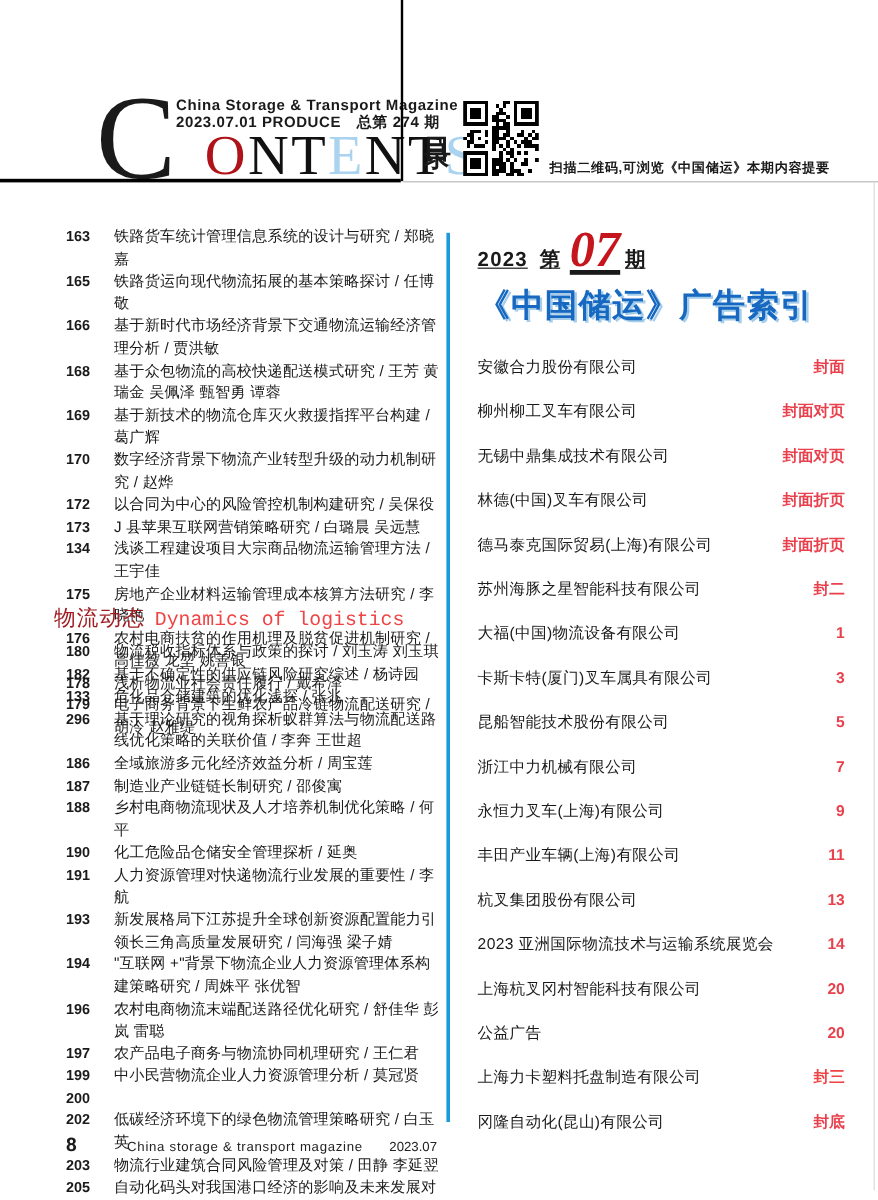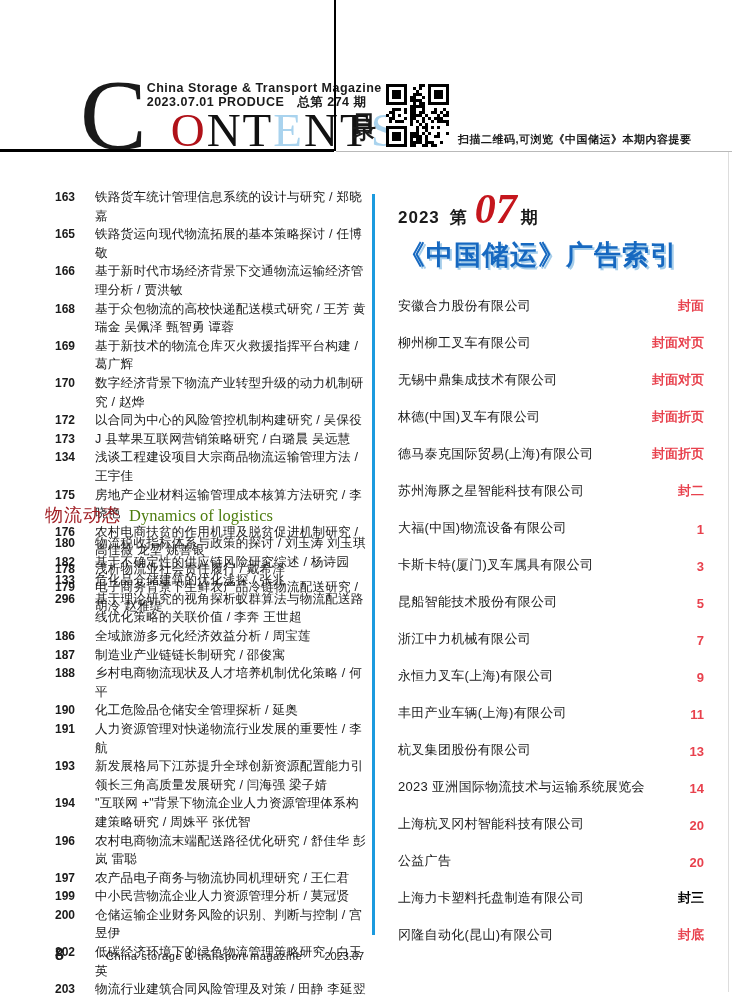--- a/index.html
+++ b/index.html
@@ -28,36 +28,36 @@
 
   
   .articles{position:absolute;left:55px;width:312px;}
   .articles-top{top:188px;}
   .articles-section{top:534px;}
   .article-row{display:flex;font-size:12.6px;line-height:18.6px;}
   .article-num{flex:0 0 40px;font-weight:bold;font-size:12px;}
   .article-title{flex:1;letter-spacing:.2px;}
   .section-head{position:absolute;left:45px;top:503px;white-space:nowrap;}
   .section-zh{font-size:18px;font-weight:normal;letter-spacing:1px;}
-  .section-en{font-family:Liberation Serif, serif;font-size:16.5px;color:#4d7c0f;margin-left:8px;}
+  .section-en{font-family:Liberation Mono, monospace;font-size:16.5px;color:#ef4444;margin-left:8px;}
 
   
   .col-divider{position:absolute;left:372px;top:194px;width:3px;height:741px;}
 
   
   .ad-head{position:absolute;left:398px;top:192px;}
-  .ad-head-line1{display:flex;align-items:baseline;font-weight:bold;}
+  .ad-head-line1{display:flex;align-items:baseline;font-weight:bold;text-decoration:underline;}
   .issue-year{font-size:17px;letter-spacing:1px;}
   .issue-prefix{font-size:17px;margin-left:10px;}
   .issue-number{font-family:"Liberation Serif",serif;font-style:italic;font-weight:bold;font-size:42px;line-height:34px;margin:0 4px 0 8px;}
   .issue-suffix{font-size:17px;}
   .ad-title{margin-top:8px;font-size:27px;font-weight:bold;letter-spacing:1px;}
 
   .ads{position:absolute;left:398px;top:296px;width:306px;}
-  .ad-row{display:flex;justify-content:space-between;align-items:flex-end;height:19px;margin-bottom:18px;}
+  .ad-row{display:flex;justify-content:space-between;align-items:center;height:19px;margin-bottom:18px;}
   .ad-name{font-size:13px;letter-spacing:.3px;}
   .ad-page{font-size:13px;font-weight:600;}
 
   
   .footer{position:absolute;left:55px;top:946px;display:flex;align-items:baseline;}
   .footer-page{font-size:16px;font-weight:bold;}
   .footer-name{font-size:11px;margin-left:42px;letter-spacing:.6px;color:#222;}
   .footer-issue{font-size:11px;margin-left:22px;color:#222;}
 </style>
 </head>
@@ -325,21 +325,20 @@
       <div class="article-row">
         <span class="article-num">197</span>
         <span class="article-title">农产品电子商务与物流协同机理研究 / 王仁君</span>
       </div>
       <div class="article-row">
         <span class="article-num">199</span>
         <span class="article-title">中小民营物流企业人力资源管理分析 / 莫冠贤</span>
       </div>
       <div class="article-row">
         <span class="article-num">200</span>
-        <span class="article-title">仓储运输企业财务风险的识别、判断与控制 / 宫昱伊</span>
       </div>
       <div class="article-row">
         <span class="article-num">202</span>
         <span class="article-title">低碳经济环境下的绿色物流管理策略研究 / 白玉英</span>
       </div>
       <div class="article-row">
         <span class="article-num">203</span>
         <span class="article-title">物流行业建筑合同风险管理及对策 / 田静 李延翌</span>
       </div>
       <div class="article-row">
@@ -420,21 +419,21 @@
       <div class="ad-row">
         <span class="ad-name">上海杭叉冈村智能科技有限公司</span>
         <span class="ad-page" style="color: rgb(232, 65, 77);">20</span>
       </div>
       <div class="ad-row">
         <span class="ad-name">公益广告</span>
         <span class="ad-page" style="color: rgb(232, 65, 77);">20</span>
       </div>
       <div class="ad-row">
         <span class="ad-name">上海力卡塑料托盘制造有限公司</span>
-        <span class="ad-page" style="color: #000000;">封三</span>
+        <span class="ad-page" style="color: #ef4444;">封三</span>
       </div>
       <div class="ad-row">
         <span class="ad-name">冈隆自动化(昆山)有限公司</span>
         <span class="ad-page" style="color: rgb(232, 65, 77);">封底</span>
       </div>
     </div>
 
   <div class="footer">
     <span class="footer-page">8</span>
     <span class="footer-name">China storage &amp; transport magazine</span>

